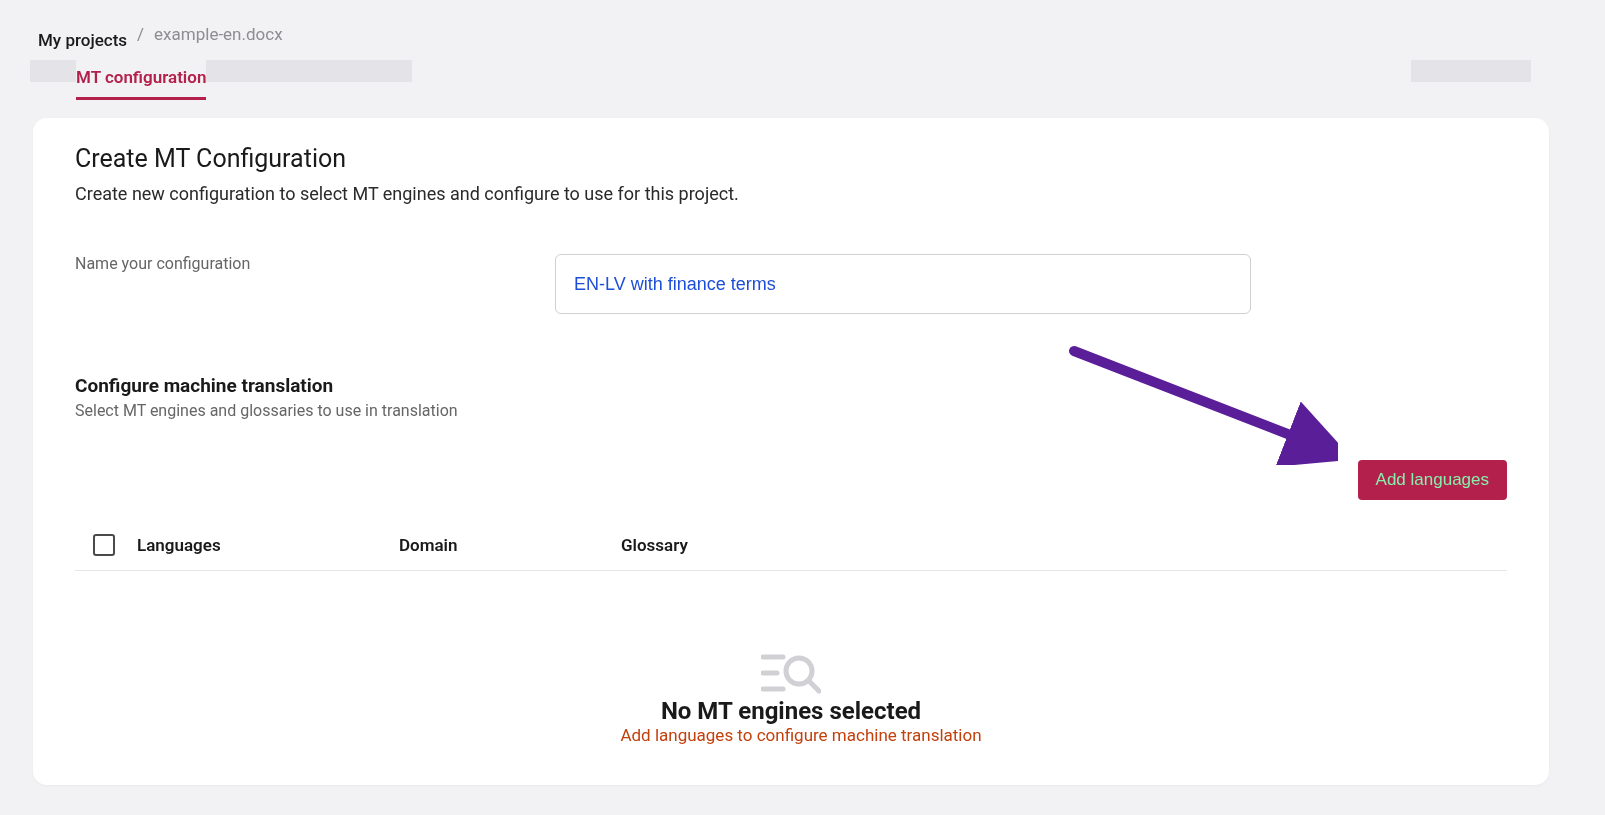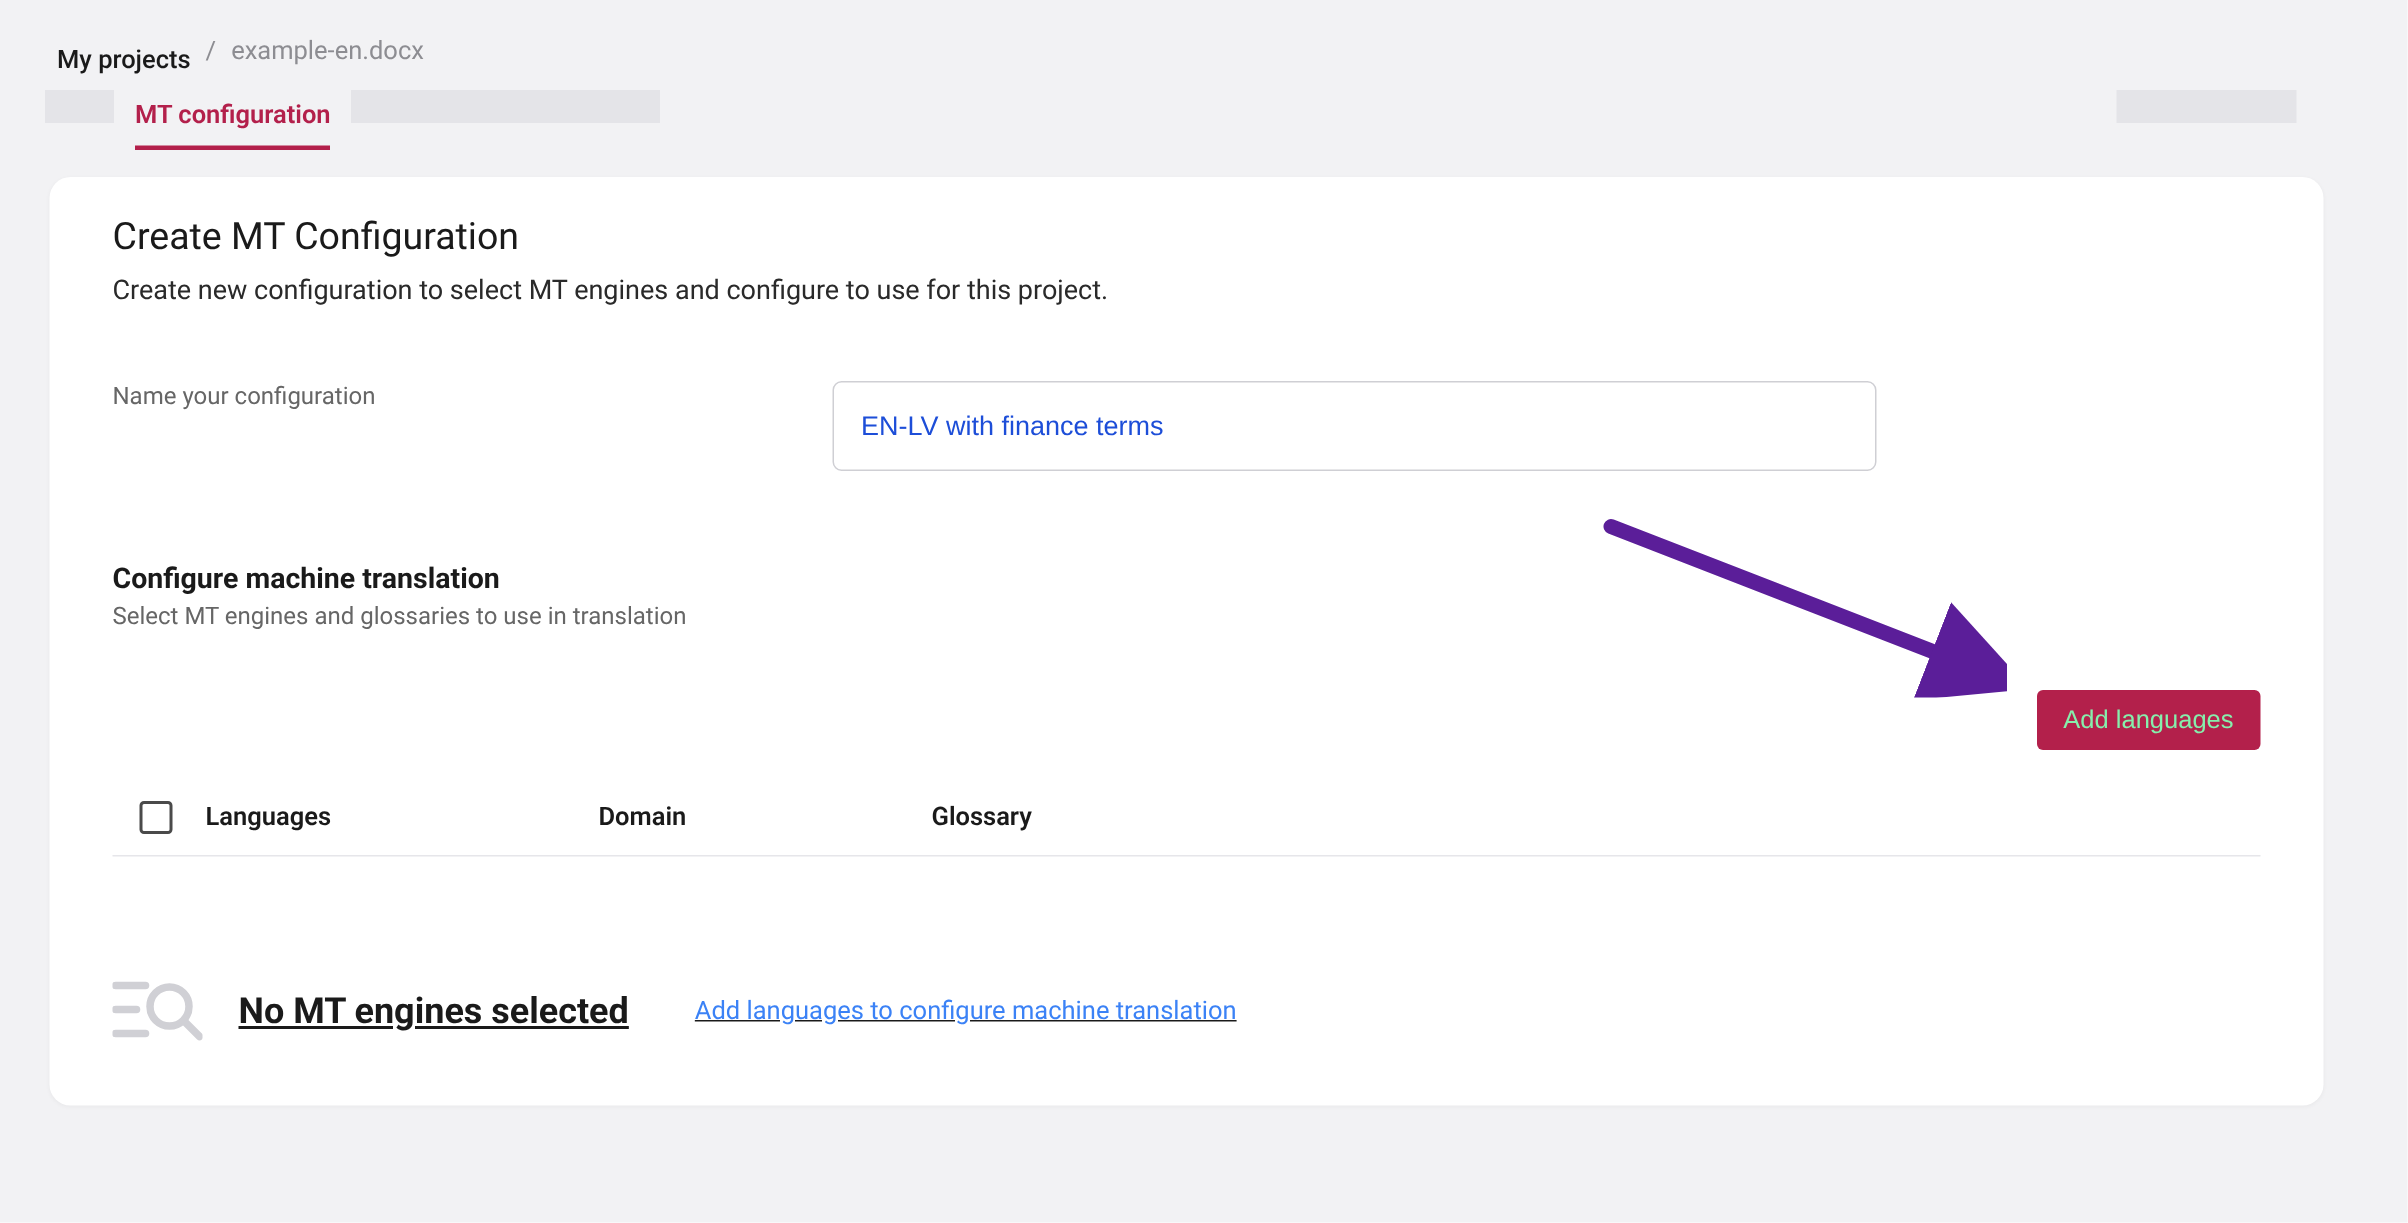--- a/index.html
+++ b/index.html
@@ -21,21 +21,20 @@
       font-size: 17px;
     }
     .breadcrumb a { color: #1a1a1a; text-decoration: none; font-weight: 500; margin-top: 12px; }
     .breadcrumb .sep { color: #8d8d92; }
     .breadcrumb .current { color: #8d8d92; }
 
     
     .tabs-row {
       display: flex;
       align-items: flex-start;
-      gap: 14px;
       padding: 0 30px 0 30px;
       height: 40px;
     }
     .tab-placeholder {
       height: 22px;
       background: #e4e4e8;
     }
     .ph-left { width: 46px; }
     .ph-mid { width: 206px; }
     .ph-right { width: 120px; margin-left: auto; margin-right: 44px;}
@@ -117,33 +116,32 @@
       font-weight: 600;
     }
     .th-cb { width: 22px; height: 22px; border: 2px solid #4a4a4a; border-radius: 3px; }
     .th-lang { width: 240px; }
     .th-domain { width: 200px; }
     .th-gloss { width: 200px; }
 
     
     .empty {
       display: flex;
-      flex-direction: row;
+      flex-direction: column;
       align-items: center;
       margin-top: 80px;
-      gap: 24px;
-      text-decoration: underline;
+      gap: 0;
     }
     .empty .icon {
       width: 60px; height: 46px;
       position: relative;
       color: #d0d0d5;
     }
     .empty h2 { font-size: 24px; font-weight: 700; }
-    .empty p { font-size: 17px; color: #3b82f6; margin-left: 20px; }
+    .empty p { font-size: 17px; color: #c2410c; margin-left: 20px; }
 
     
     .arrow-svg {
       position: absolute;
       left: 1068px;
       top: 345px;
       pointer-events: none;
     }
   </style>
 </head>

